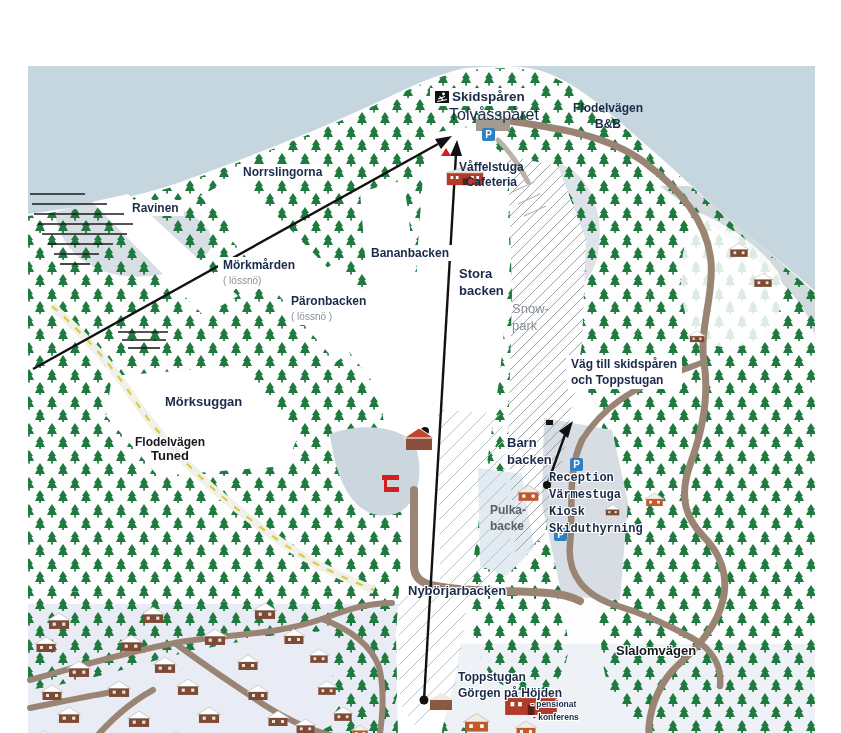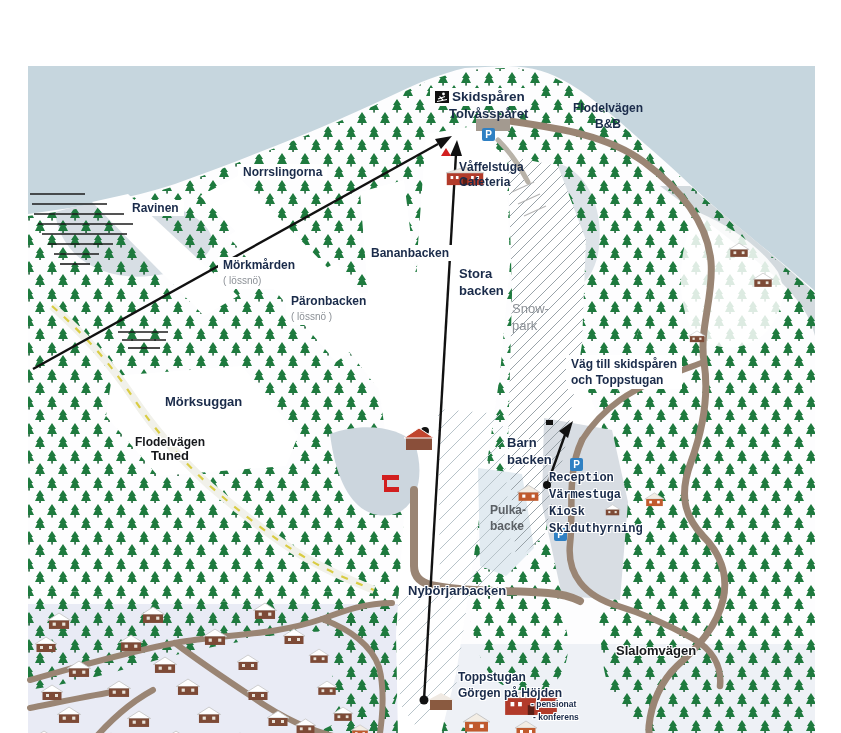--- a/index.html
+++ b/index.html
@@ -8,21 +8,21 @@
   .stage svg.art{position:absolute;left:0;top:0;}
   .lbl{position:absolute;font-weight:bold;color:#1a2b4a;font-size:12px;line-height:1.18;
        white-space:nowrap;z-index:5;}
   .boxed{background:#ffffff;padding:1px 5px;}
   .halo{text-shadow:-1px 0 #fff,1px 0 #fff,0 -1px #fff,0 1px #fff,
         -1px -1px #fff,1px 1px #fff,1px -1px #fff,-1px 1px #fff;}
   .gray{color:#8b9096;font-weight:normal;}
   .darkgray{color:#5b6065;font-weight:bold;}
   .black{color:#16181c;}
   .center{text-align:center;}
-  .sub{font-weight:bold;font-size:13px;}
+  .sub{font-weight:normal;font-size:16px;}
   .fs13{font-size:13px;} .fs14{font-size:13.5px;} .fs11{font-size:10px;} .fs9{font-size:8.5px;}
   .p-icon{position:absolute;width:13px;height:13px;background:#2f80c3;color:#fff;
           font:bold 10px/13px "Liberation Sans",sans-serif;text-align:center;
           border-radius:2px;z-index:4;}
   .ski-row{display:flex;align-items:center;gap:3px;}
   .ski-icon{display:inline-block;width:14px;height:12px;}
   .lh17{line-height:17px;}
   .lh16{line-height:16px;}
   .lh15{line-height:15px;}
   .lh14{line-height:14px;}
@@ -262,21 +262,21 @@
     <span>Skidspåren</span>
   </span>
 </div>
 <div class="lbl sub" style="left:449px;top:62px;">Tolvåsspåret</div>
 
 <div class="lbl center lh16" style="left:558px;top:56px;width:100px;">
   <div>Flodelvägen</div>
   <div>B&amp;B</div>
 </div>
 
-<div class="lbl lh15" style="left:459px;top:116px;">
+<div class="lbl lh15" style="left:459px;top:116px;text-align:center;">
   <div>Våffelstuga</div>
   <div>Cafeteria</div>
 </div>
 
 <div class="lbl boxed" style="left:238px;top:120px;">Norrslingorna</div>
 
 <div class="lbl boxed" style="left:127px;top:156px;">Ravinen</div>
 
 <div class="lbl boxed lh15" style="left:218px;top:213px;">
   <div>Mörkmården</div>

